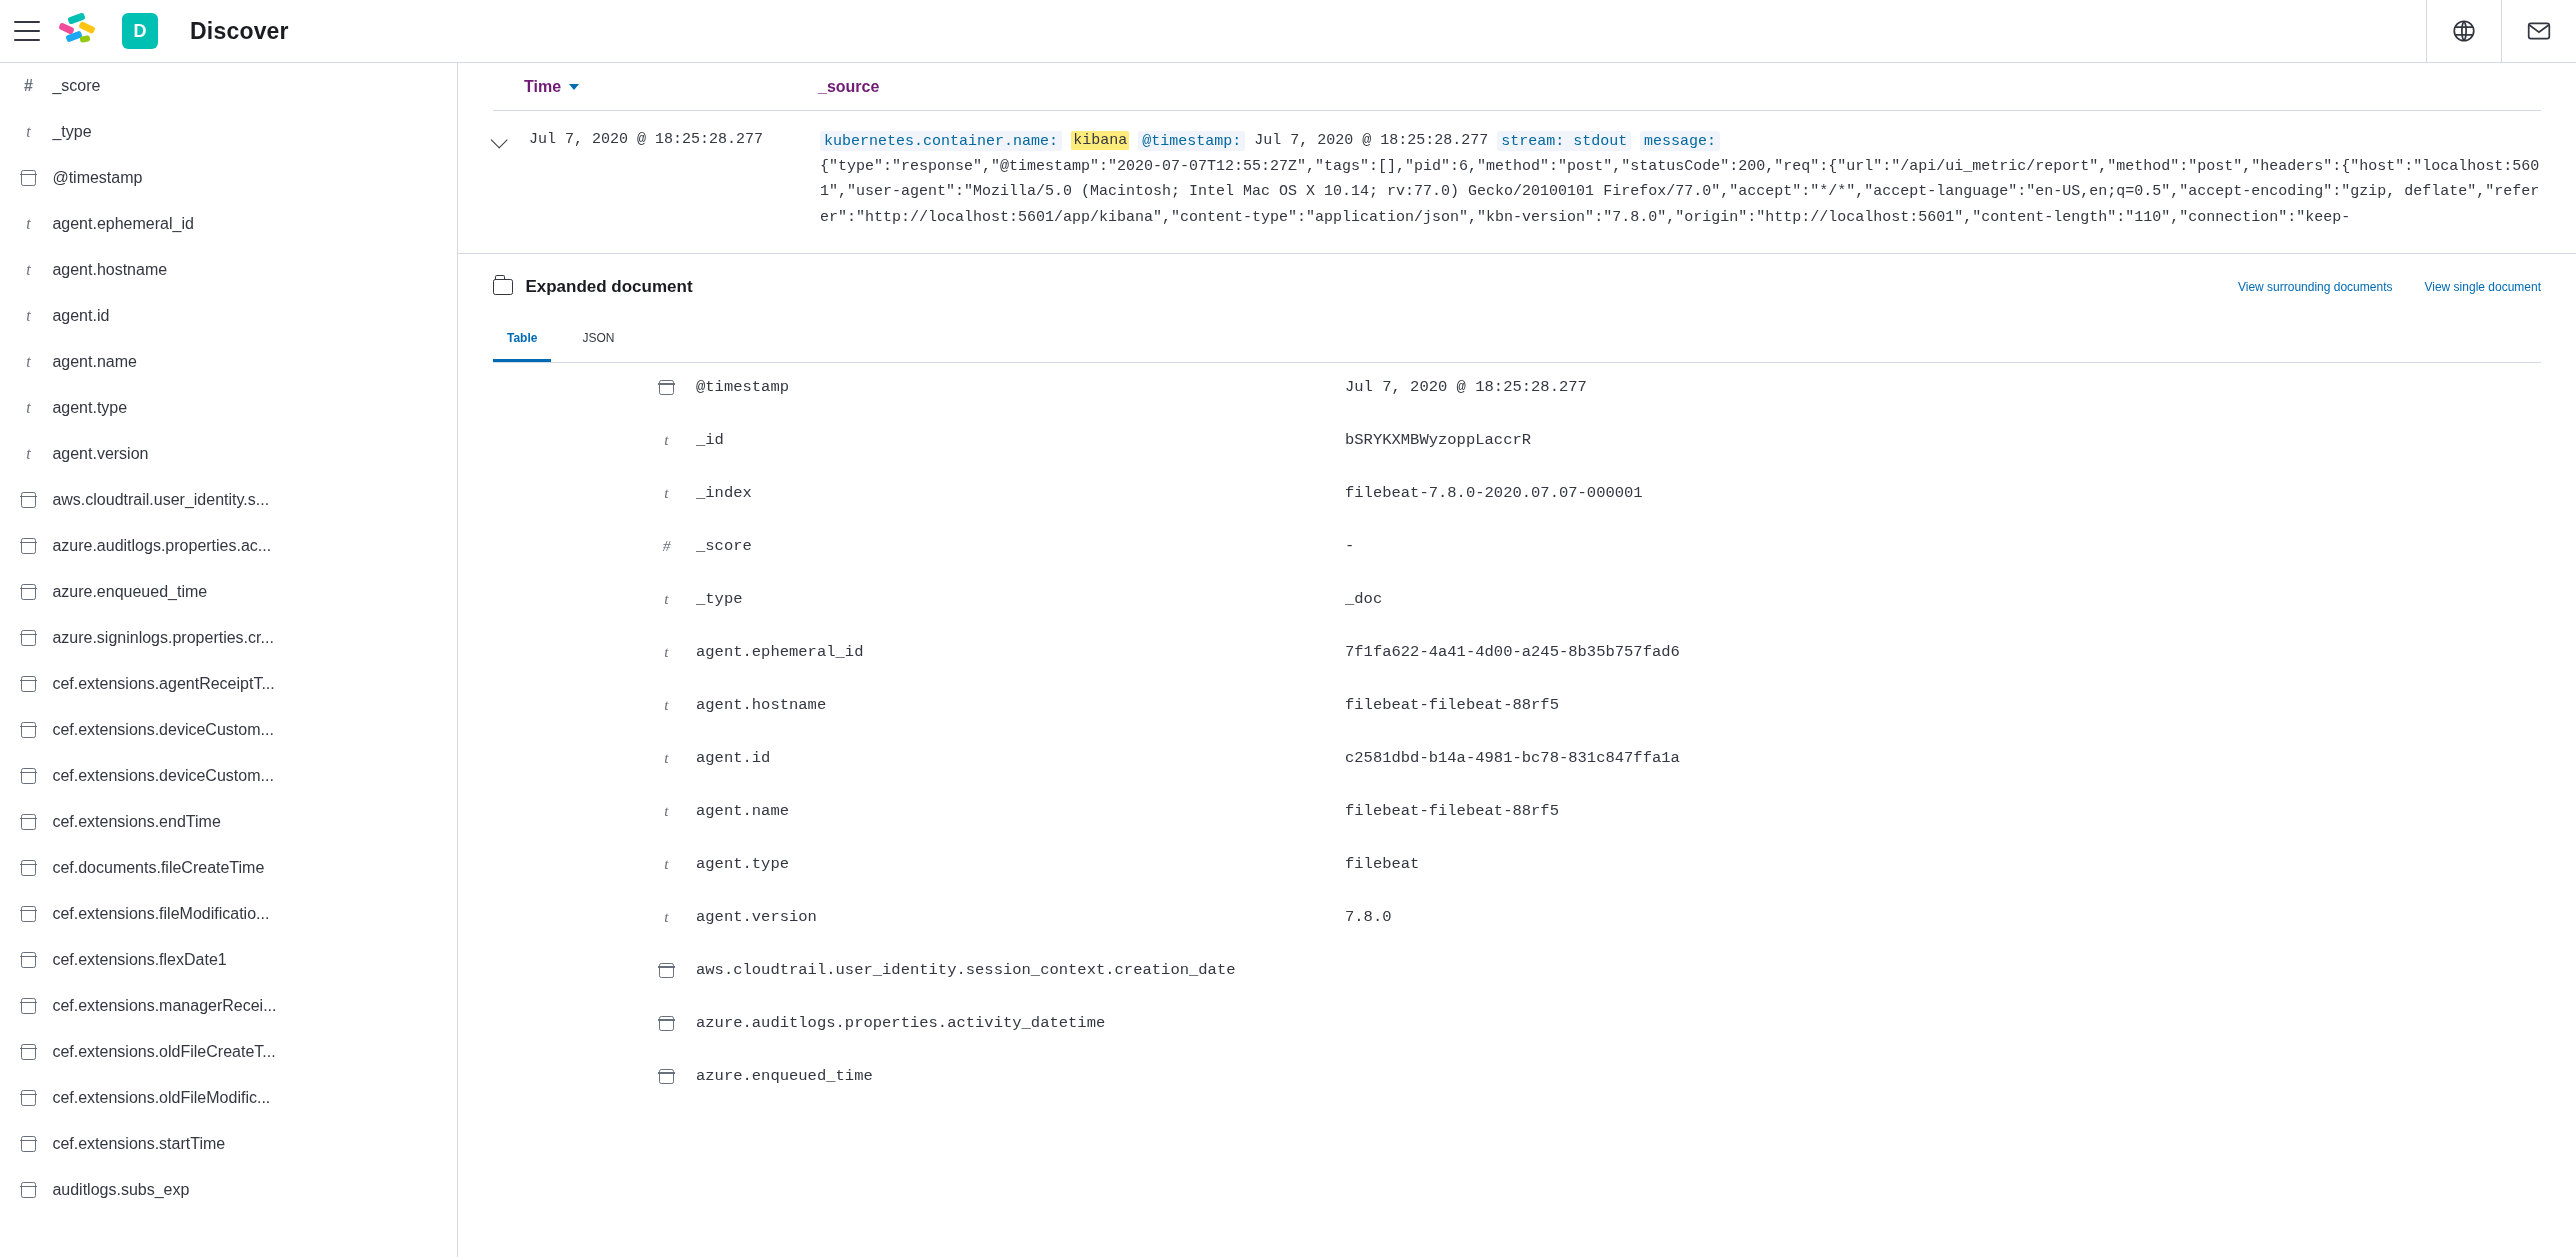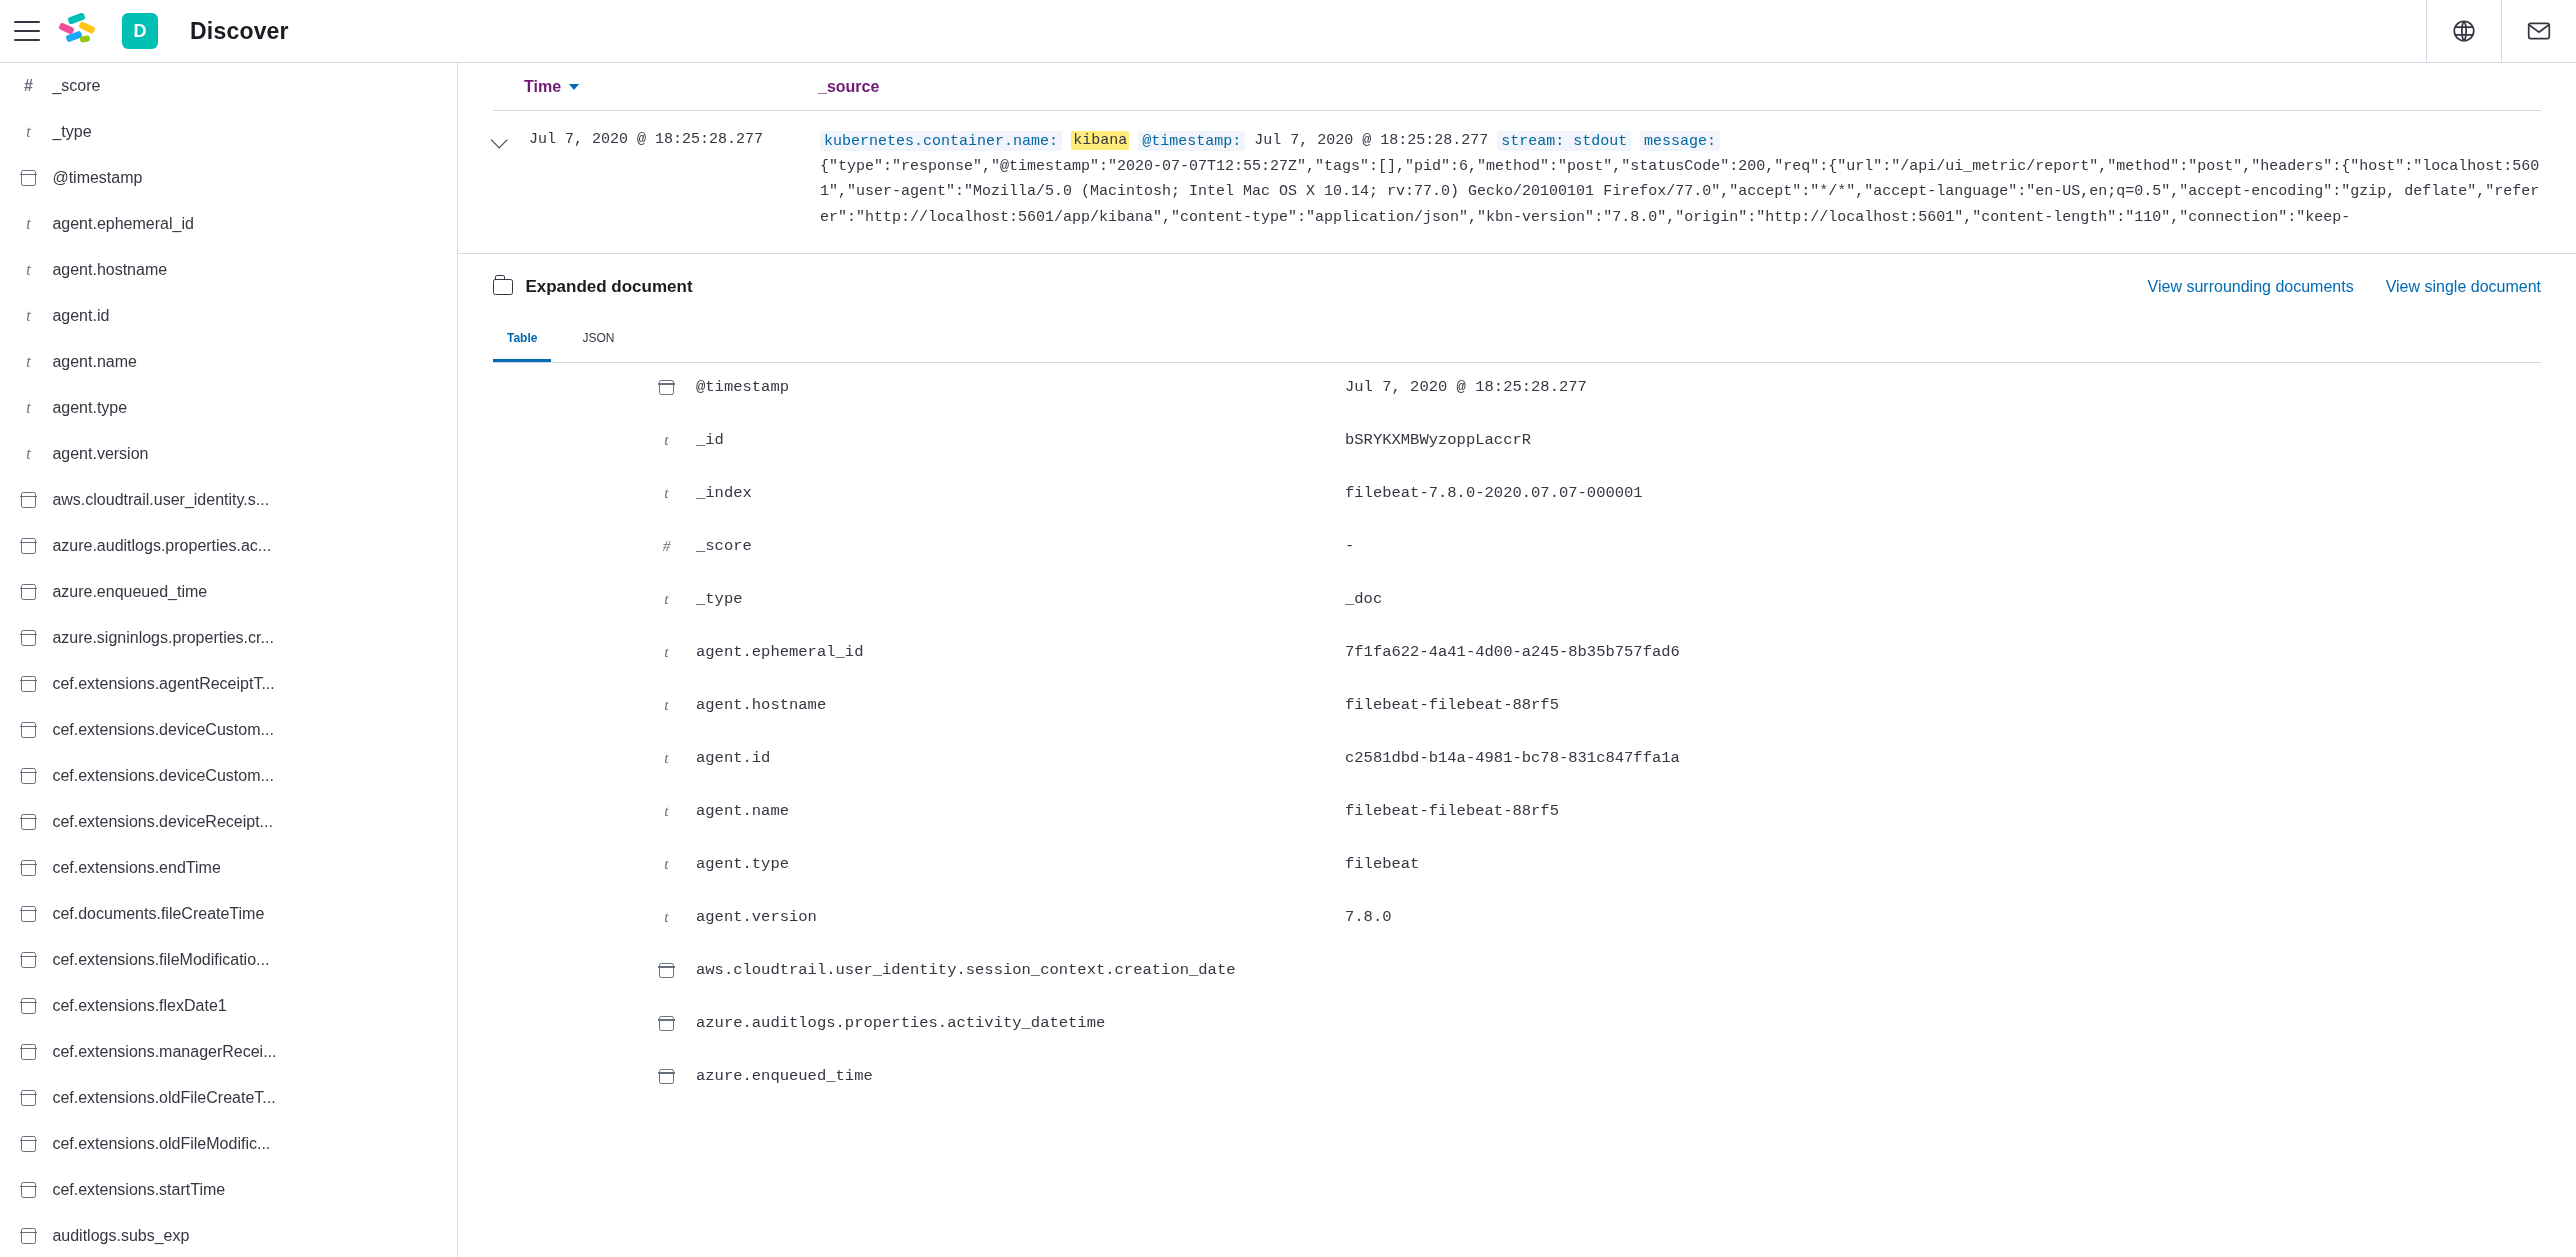--- a/index.html
+++ b/index.html
@@ -122,21 +122,21 @@
   .folder-ico {
     width: 20px; height: 16px; border: 1.9px solid #343741; border-radius: 2.3px; position: relative;
     margin-right: 12.4px;
   }
   .folder-ico:before {
     content:""; position:absolute; left: 0.8px; top:-5.4px; width: 8.5px; height: 4.6px;
     border: 1.9px solid #343741; border-bottom: none; border-radius: 2.3px 2.3px 0 0;
   }
   .expanded-title { font-size: 17px; font-weight: 700; color: #1a1c21; }
   .head-links { margin-left: auto; display: flex; gap: 32px; }
-  .link { font-size: 16px; color: #006bb4; cursor: pointer; }
+  .link { font-size: 12px; color: #006bb4; cursor: pointer; }
 
   .tabs { display: flex; margin: 0 35px; border-bottom: 0.8px solid #d3dae6; }
   .tab {
     font-size: 12px; padding: 10.8px 14px 17px 14px; color: #343741; cursor: pointer;
     margin-right: 17px;
   }
   .tab.active { color: #006bb4; font-weight: 700; box-shadow: inset 0 -3.1px 0 #006bb4; }
 
   .kv-table { margin: 0 35px; padding-top: 10.8px; }
   .kv-row { display: flex; align-items: flex-start; height: 53px; }
@@ -266,26 +266,20 @@
         <span class="ftype date datei">
           <span class="cal-ico"></span>
         </span>
         <span class="fname">cef.extensions.deviceCustom...</span>
       </div>
       <div class="field-row">
         <span class="ftype date datei">
           <span class="cal-ico"></span>
         </span>
         <span class="fname">cef.extensions.deviceCustom...</span>
-      </div>
-      <div class="field-row">
-        <span class="ftype date datei">
-          <span class="cal-ico"></span>
-        </span>
-        <span class="fname">cef.extensions.deviceReceipt...</span>
       </div>
       <div class="field-row">
         <span class="ftype date datei">
           <span class="cal-ico"></span>
         </span>
         <span class="fname">cef.extensions.endTime</span>
       </div>
       <div class="field-row">
         <span class="ftype date datei">
           <span class="cal-ico"></span>

